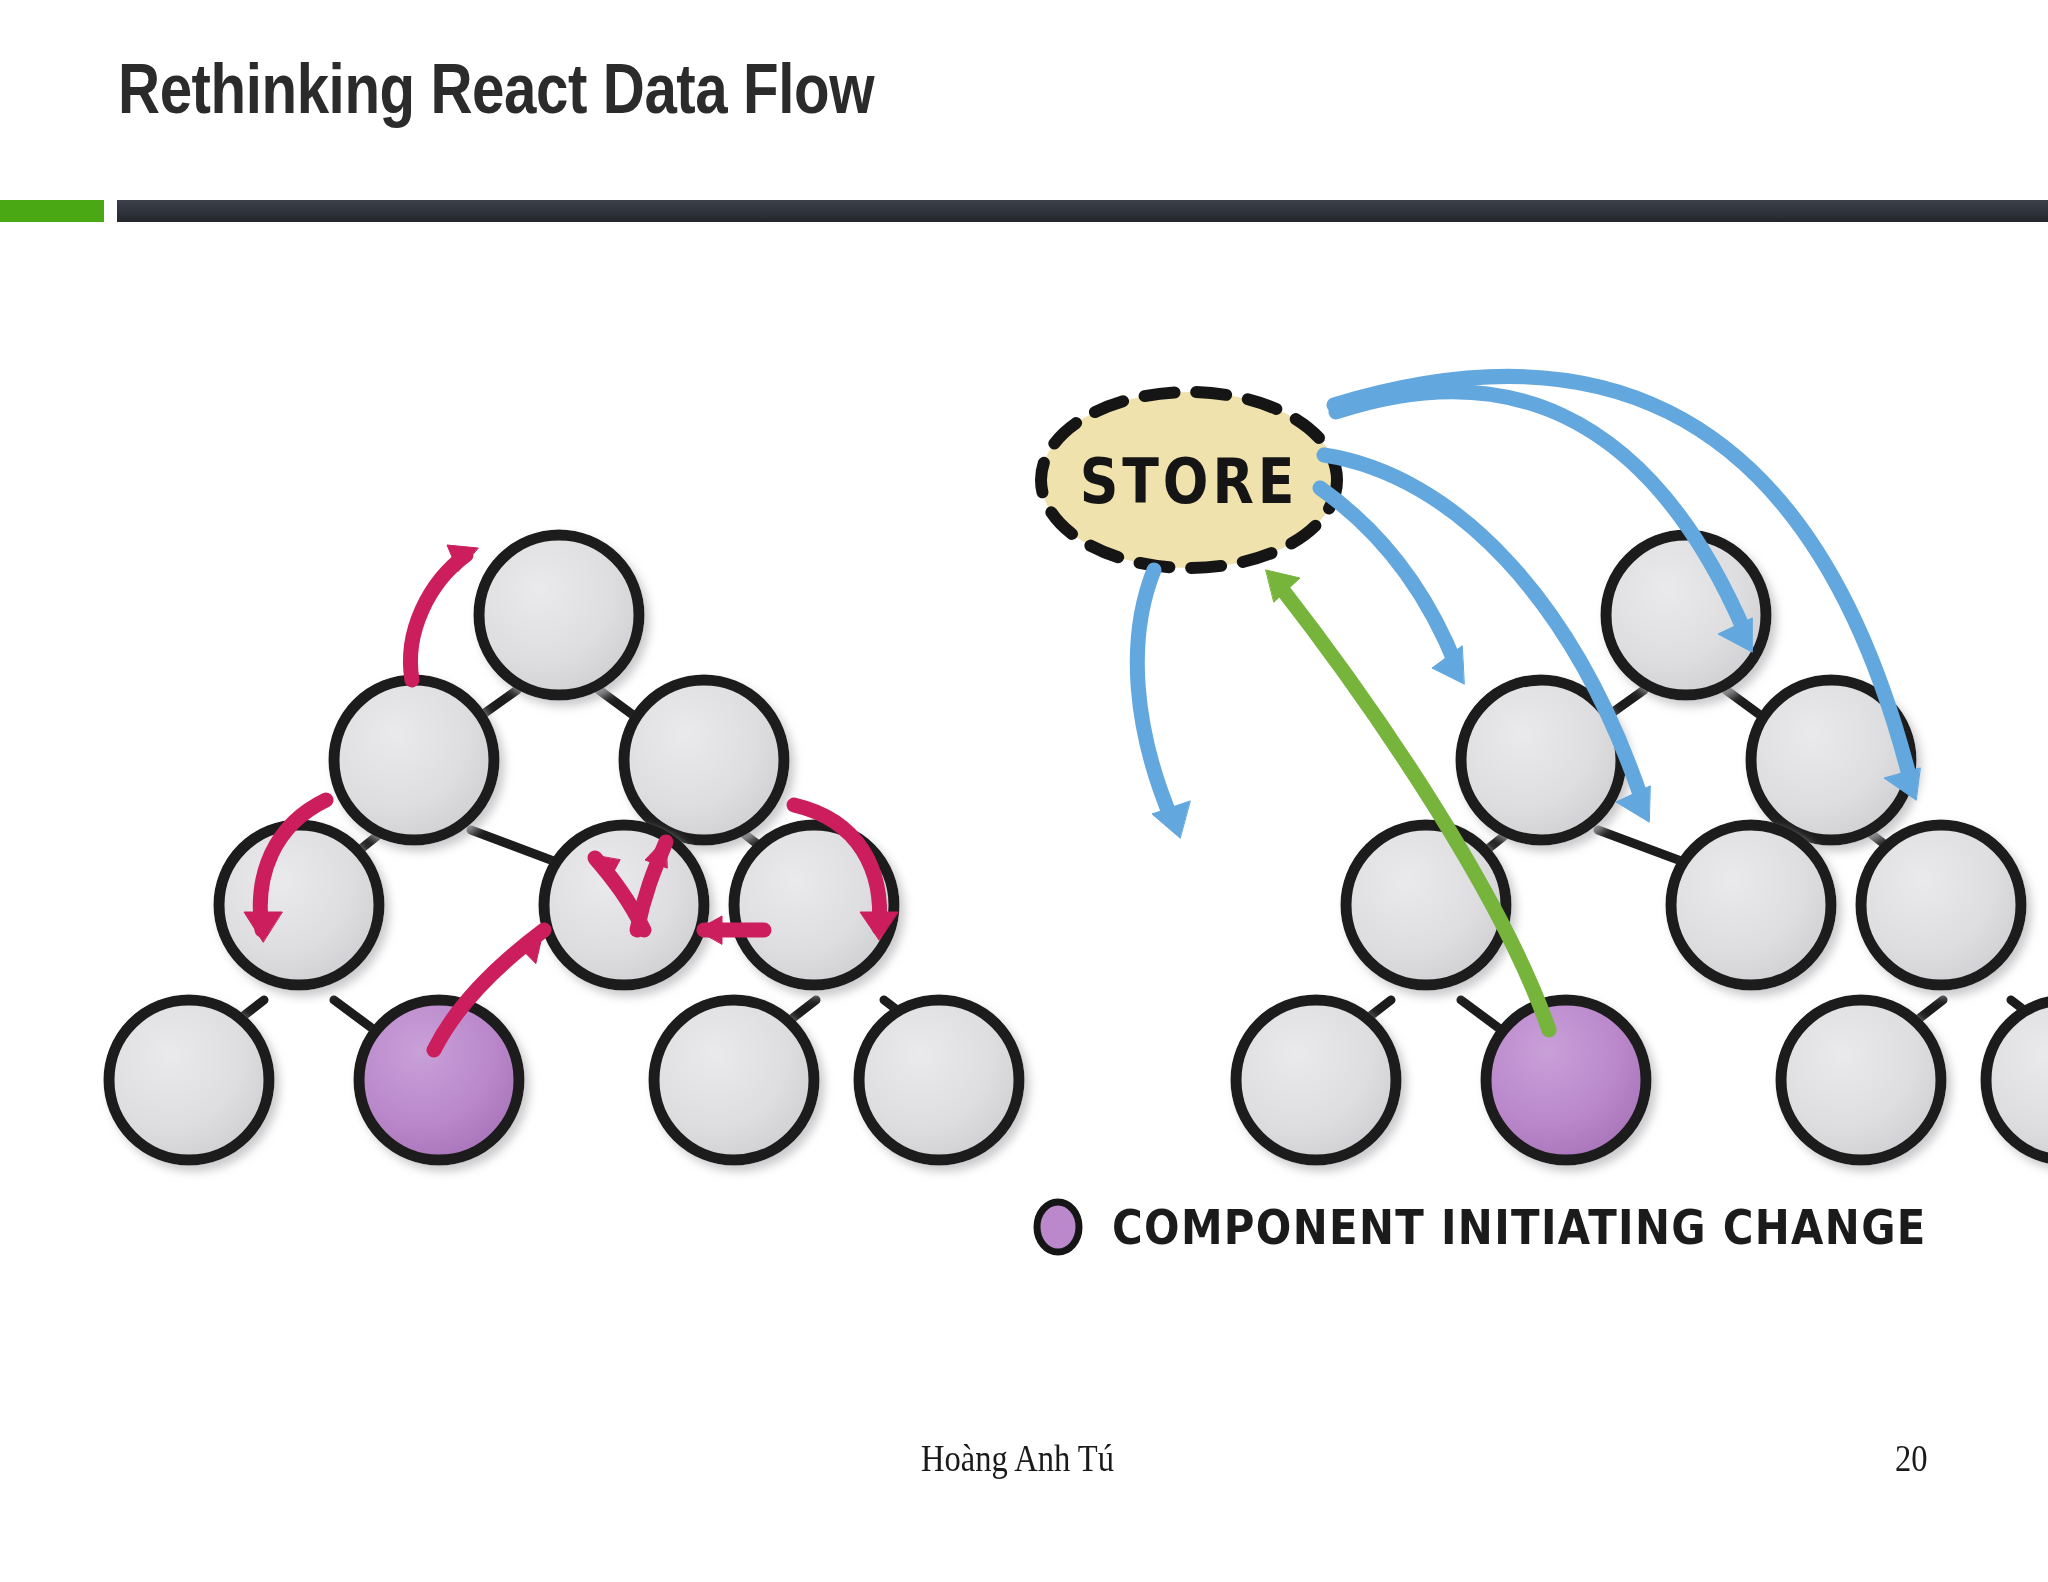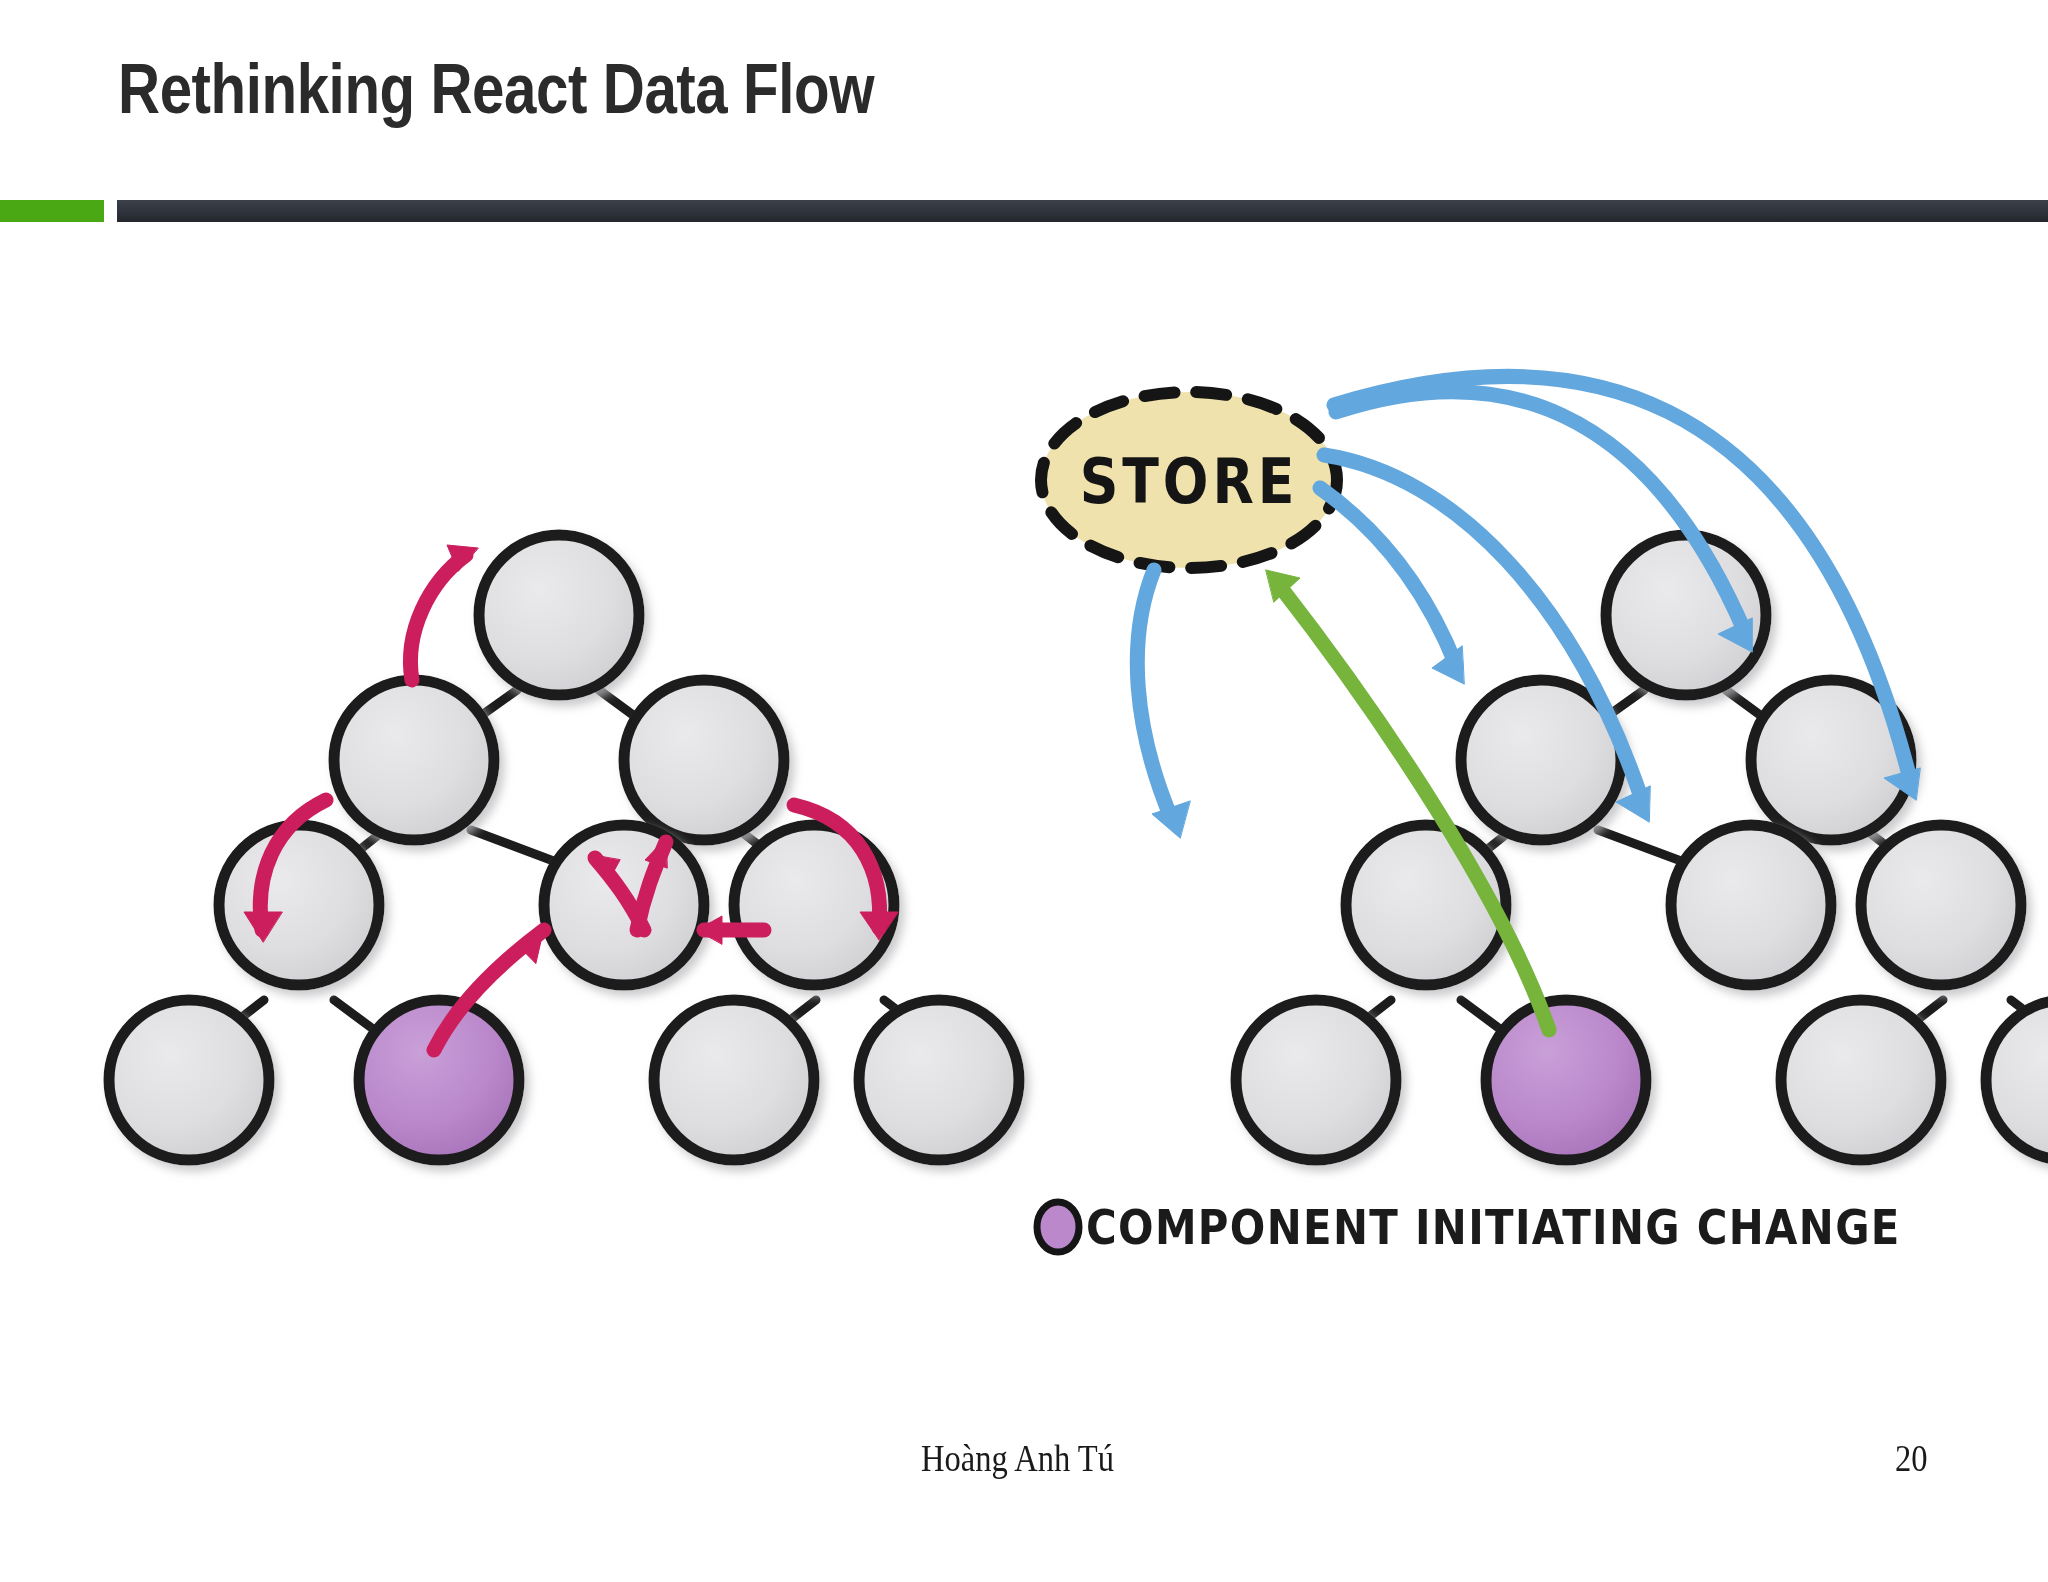--- a/index.html
+++ b/index.html
@@ -60,20 +60,21 @@
     display: block;
   }
 
   
   #legend {
     position: absolute;
     left: 1030px;
     top: 1196px;
     display: flex;
     align-items: center;
+    gap: 26px;
   }
   #legend-swatch {
     width: 56px;
     height: 62px;
     flex: 0 0 auto;
   }
   #legend-label {
     font-family: "DejaVu Sans", sans-serif;
     font-weight: bold;
     font-size: 45px;

